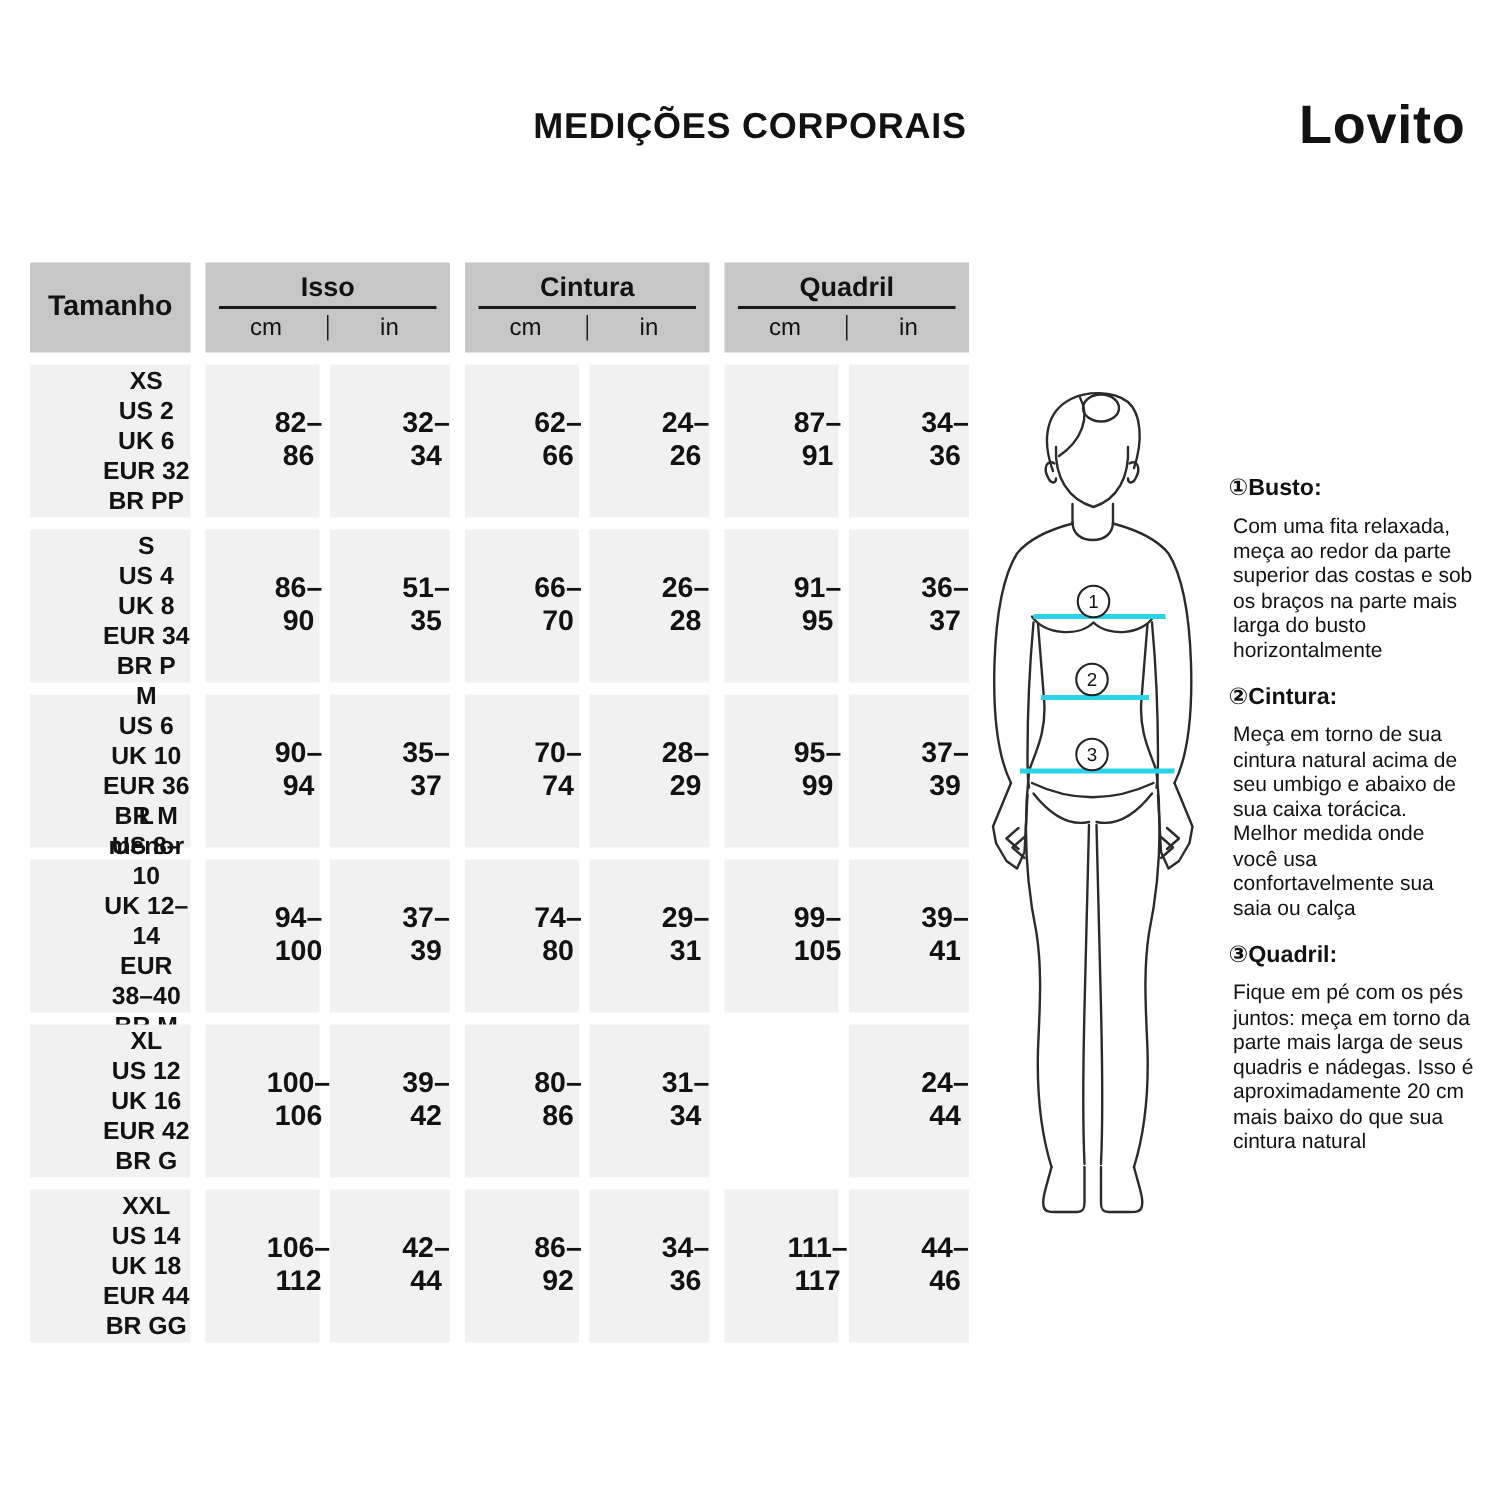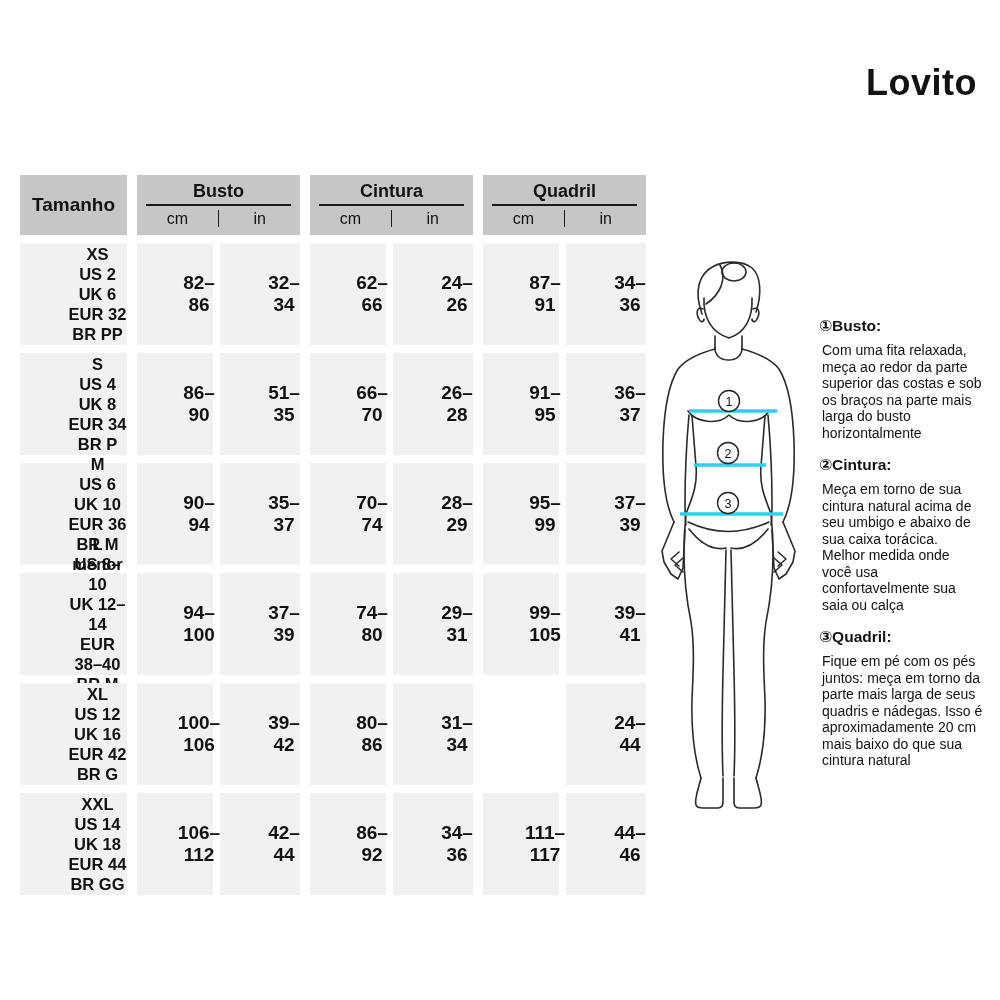--- a/index.html
+++ b/index.html
@@ -33,28 +33,29 @@
   .instructions{position:absolute;left:819px;top:316px;width:180px;}
   .instr{margin:0 0 14px 0;}
   .instr h3{margin:0 0 6px 0;font-size:15.5px;font-weight:bold;line-height:20px;}
   .instr p{margin:3px;font-size:14px;line-height:16.5px;white-space:pre-line;}
 </style>
 </head>
 <body>
 
 <div class="page">
 
+  <div class="title">MEDIÇÕES CORPORAIS</div>
   <div class="brand">Lovito</div>
 
   <div class="size-table">
 
     <div class="hdr tamanho-hdr">Tamanho</div>
 
     <div class="hdr group-hdr" style="grid-column:3/6">
-      <div class="group-label">Busto</div>
+      <div class="group-label">Isso</div>
       <div class="group-rule"></div>
       <div class="group-units">
         <span class="u">cm</span>
         <span class="unit-divider"></span>
         <span class="u">in</span>
       </div>
     </div>
 
     <div class="hdr group-hdr" style="grid-column:7/10">
       <div class="group-label">Cintura</div>

